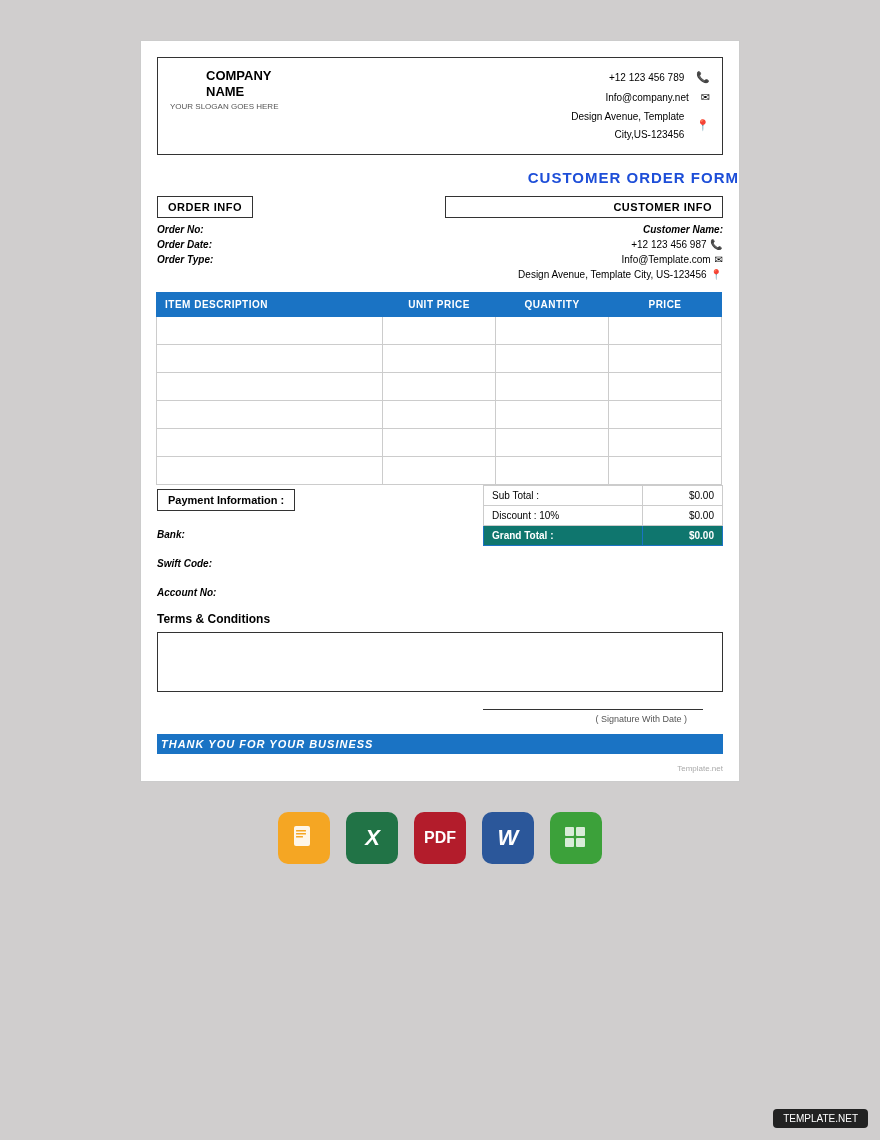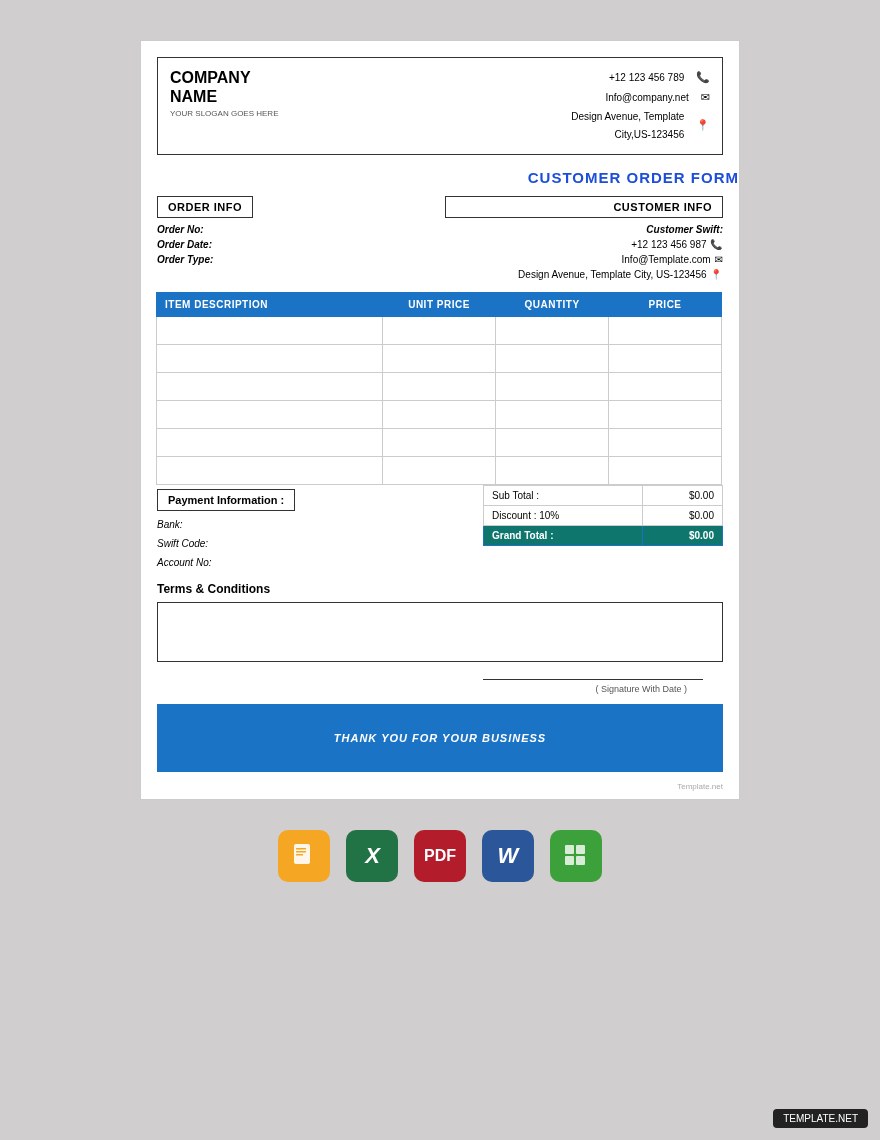--- a/index.html
+++ b/index.html
@@ -26,23 +26,24 @@
     
     .doc-header {
       border: 1.5px solid #333;
       margin: 16px 16px 0 16px;
       display: flex;
       justify-content: space-between;
       align-items: flex-start;
       padding: 10px 12px;
     }
     .company-info .company-name {
-      font-size: 16px;
+      font-size: 13px;
       font-weight: bold;
       line-height: 1.2;
+      margin-left: 36px;
     }
     .company-info .slogan {
       font-size: 8px;
       color: #555;
       margin-top: 3px;
     }
     .contact-info {
       text-align: right;
       font-size: 10px;
       line-height: 1.8;
@@ -174,22 +175,22 @@
       border: 1.5px solid #333;
       padding: 4px 10px;
       font-size: 11px;
       font-weight: bold;
       display: inline-block;
       margin-top: 4px;
     }
     .payment-field {
       font-size: 10px;
       font-style: italic;
-      font-weight: normal;
-      margin-top: 8px;
+      font-weight: bold;
+      margin-top: 18px;
     }
 
     .totals-table {
       width: 100%;
       border-collapse: collapse;
       font-size: 10px;
       padding-left: 44px;
     }
     .totals-table tr td {
       padding: 4px 8px;
@@ -236,22 +237,21 @@
       font-size: 9px;
       color: #555;
       text-align: right;
       margin-right: 36px;
     }
 
     
     .thank-you-banner {
       background-color: #1a73c4;
       color: #fff;
-      text-align: center;
-      padding: 28px;
+      padding: 4px;
       margin: 8px 16px 10px;
       font-size: 11px;
       font-weight: bold;
       font-style: italic;
       letter-spacing: 1px;
     }
 
     
     .watermark {
       text-align: right;
@@ -344,21 +344,21 @@
         <div class="order-field">
           <span class="order-field-label">Order Type:</span>
         </div>
       </div>
     </div>
 
     <div class="customer-info-box">
       <div class="section-header-blue-right">CUSTOMER INFO</div>
       <div class="customer-fields">
         <div class="customer-field">
-          <span class="customer-field-label">Customer Swift:</span>
+          <span class="customer-field-label">Customer Name:</span>
         </div>
         <div class="customer-field">
           <span>+12 123 456 987</span>
           <span>📞</span>
         </div>
         <div class="customer-field">
           <span>Info@Template.com</span>
           <span>✉</span>
         </div>
         <div class="customer-field">

